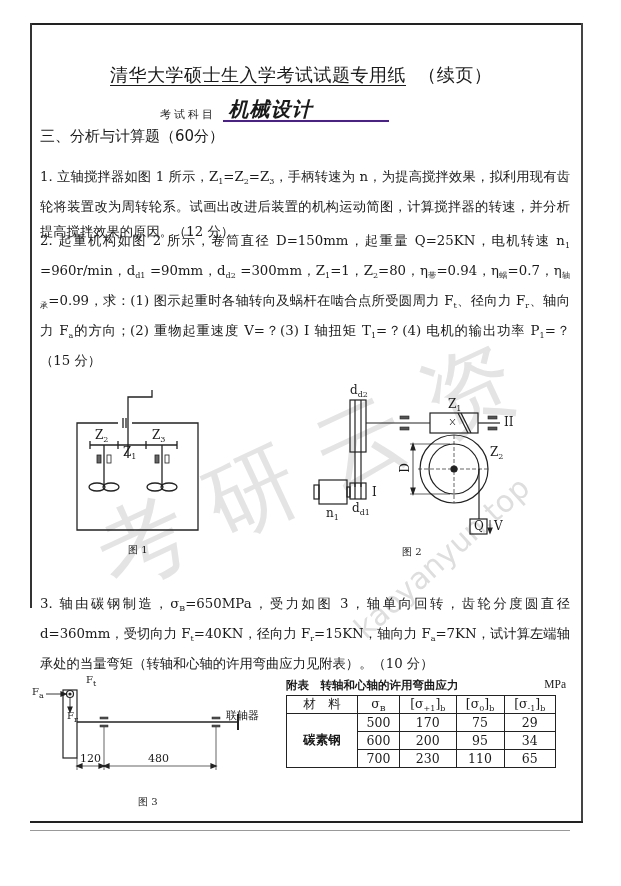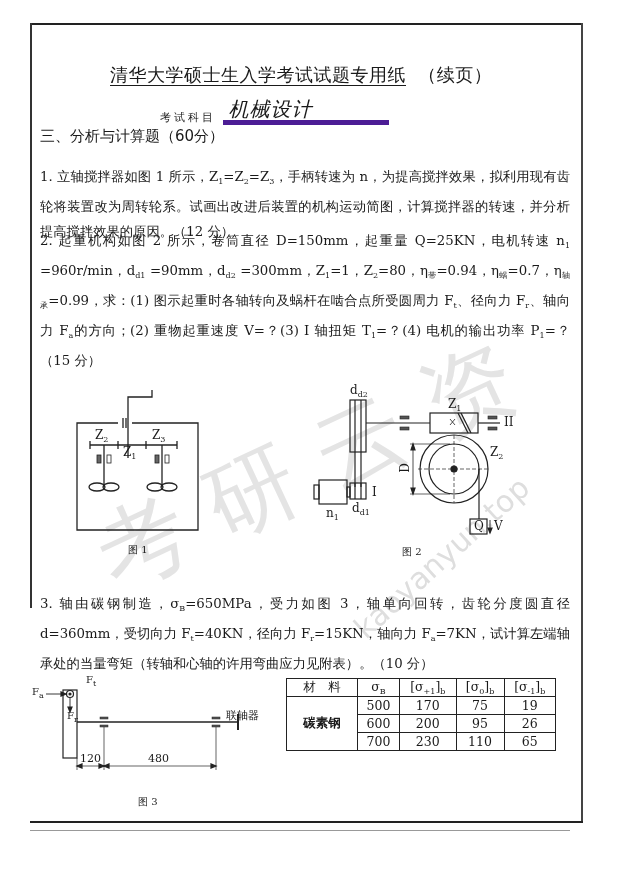--- a/index.html
+++ b/index.html
@@ -10,21 +10,21 @@
   .abs { position:absolute; }
   .frame-top { left:30px; top:23px; width:552px; height:2px; background:#222; }
   .frame-left { left:30px; top:23px; width:1.5px; height:585px; background:#333; }
   .frame-right { left:581px; top:23px; width:1.5px; height:800px; background:#444; }
   .frame-bottom { left:30px; top:821px; width:553px; height:2px; background:#222; }
   .frame-bottom2 { left:30px; top:830px; width:540px; height:1px; background:#999; }
 
   .title { left:110px; top:63px; font-size:18px; letter-spacing:0.5px; white-space:nowrap; }
   .title-main { text-decoration:underline; text-underline-offset:4px; text-decoration-thickness:1px; }
   .subject-row { left:160px; top:98px; font-size:11px; white-space:nowrap; letter-spacing:3px; }
-  .subject-line { display:inline-block; width:160px; border-bottom:5px solid #4c1d95; font-size:20px; letter-spacing:1px; font-style:italic; line-height:22px; vertical-align:bottom; padding-left:6px; font-family:"DejaVu Sans",sans-serif; font-weight:normal; }
+  .subject-line { display:inline-block; width:160px; border-bottom:2px solid #4c1d95; font-size:20px; letter-spacing:1px; font-style:italic; line-height:22px; vertical-align:bottom; padding-left:6px; font-family:"DejaVu Sans",sans-serif; font-weight:bold; }
   .section { left:40px; top:127px; font-size:15px; font-family:"DejaVu Sans",sans-serif; white-space:nowrap; }
 
   .para { left:40px; width:530px; font-size:13.3px; line-height:25px; text-align:justify; }
   .p1 { top:164px; }
   .p2 { top:228px; }
   .p3 { top:591px; }
   sub { font-size:8px; vertical-align:-3px; }
 
   .fig-label { font-size:10px; white-space:nowrap; }
   .diag-label { font-size:12px; white-space:nowrap; }
@@ -229,41 +229,45 @@
   <div class="abs diag-label" style="left:37px; top:30px; font-size:10px;">
     <span>F</span><sub>r</sub>
   </div>
   <div class="abs diag-label" style="left:196px; top:28px; font-size:11px; font-family:'DejaVu Sans',sans-serif;">联轴器</div>
   <div class="abs diag-label" style="left:50px; top:72px; font-size:11px;">120</div>
   <div class="abs diag-label" style="left:118px; top:72px; font-size:11px;">480</div>
   <div class="abs fig-label" style="left:108px; top:115px;">图 3</div>
 </div>
 
 <div class="abs" style="left:286px; top:678px; width:280px;">
+  <div class="tbl-caption" style="display:flex; justify-content:space-between; margin-bottom:2px;">
+    <span style="font-weight:bold;">附表　转轴和心轴的许用弯曲应力</span>
+    <span style="font-family:'Liberation Serif',serif;">MPa</span>
+  </div>
   <table class="allow" style="width:270px;">
     <tbody>
         <tr>
       <td style="width:62px;">材　料</td>
       <td>σ<sub>B</sub></td>
       <td>[σ<sub>+1</sub>]<sub>b</sub></td>
       <td>[σ<sub>0</sub>]<sub>b</sub></td>
       <td>[σ<sub>-1</sub>]<sub>b</sub></td>
     </tr>
     <tr>
       <td rowspan="3" style="font-family:'DejaVu Sans',sans-serif;font-weight:bold;">碳素钢</td>
       <td>500</td>
       <td>170</td>
       <td>75</td>
-      <td>19</td>
+      <td>29</td>
     </tr>
     <tr>
       <td>600</td>
       <td>200</td>
       <td>95</td>
-      <td>26</td>
+      <td>34</td>
     </tr>
     <tr>
       <td>700</td>
       <td>230</td>
       <td>110</td>
       <td>65</td>
     </tr>
   </tbody>
     </table>
 </div>

